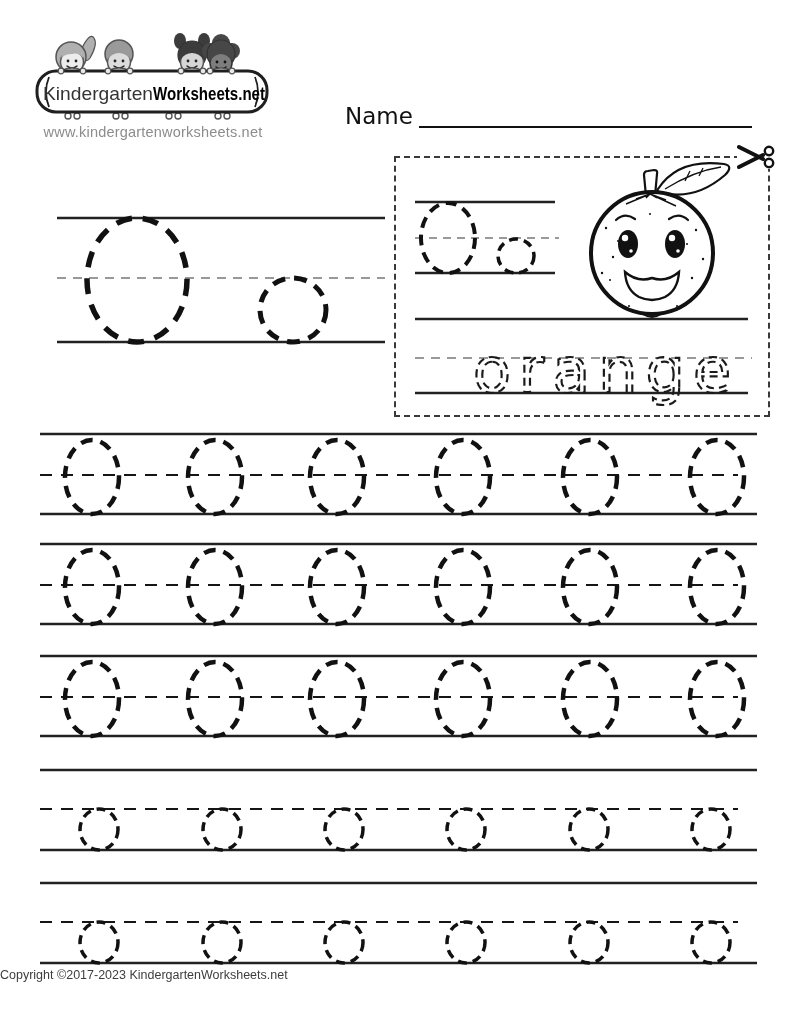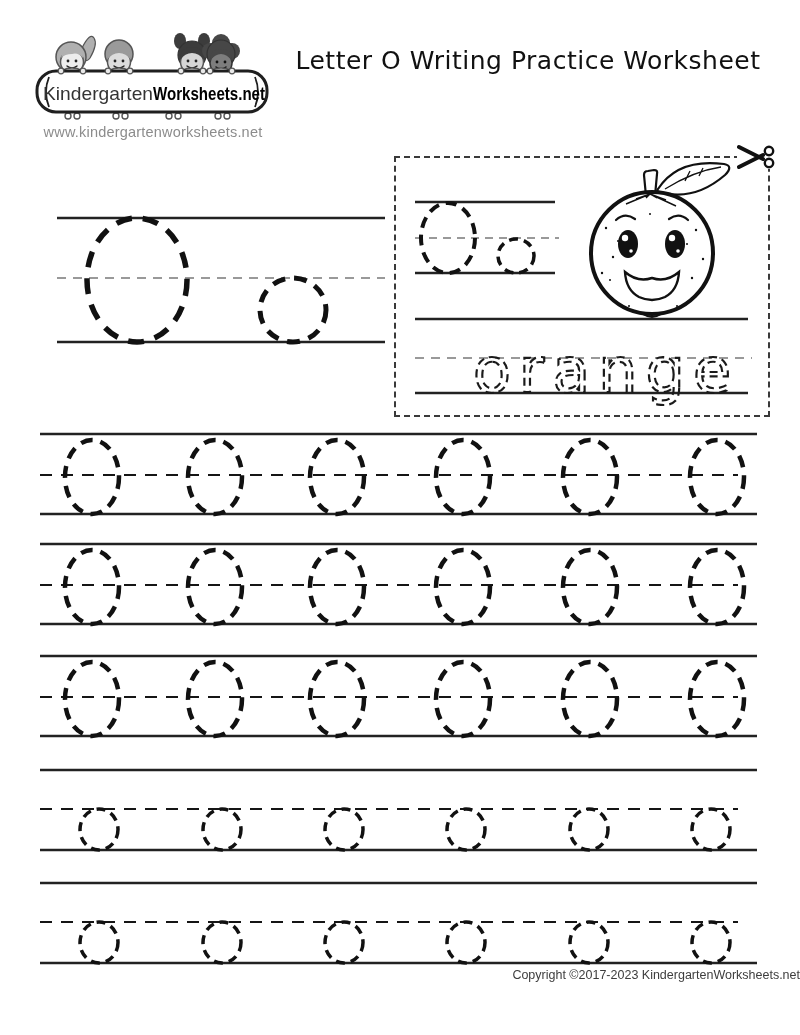--- a/index.html
+++ b/index.html
@@ -7,21 +7,21 @@
         font-family:"Liberation Sans",sans-serif;color:#1a1a1a;}
   .abs{position:absolute;}
   .title{font-family:"DejaVu Sans",sans-serif;font-size:25px;font-weight:500;
          letter-spacing:.5px;text-align:center;color:#111;}
   .name-row{display:flex;align-items:flex-end;}
   .name-label{font-family:"DejaVu Sans",sans-serif;font-size:23px;color:#111;
               padding-right:6px;line-height:1;}
   .name-line{flex:1;border-bottom:2.5px solid #111;height:24px;}
   .url{font-size:14.5px;color:#8c8c8c;letter-spacing:.2px;text-align:center;}
   .cutout{border:2px dashed #3a3a3a;}
-  .footer{width:800px;text-align:right;font-size:12.5px;line-height:18px;color:#3d3d3d;}
+  .footer{width:800px;text-align:left;font-size:12.5px;line-height:18px;color:#3d3d3d;}
   svg{display:block;}
 </style>
 </head>
 <body>
 
 <div class="page">
 
   <svg class="abs" style="left:30px;top:24px;" width="245" height="100" viewBox="0 0 245 100">
 
     <g>
@@ -93,21 +93,24 @@
       <circle cx="151" cy="47" r="2.8"></circle>
         <circle cx="173" cy="47" r="2.8"></circle>
       <circle cx="180" cy="47" r="2.8"></circle>
         <circle cx="202" cy="47" r="2.8"></circle>
     </g>
     <text x="13" y="76" font-size="19" fill="#333" textLength="110" lengthAdjust="spacingAndGlyphs" font-family="Liberation Sans, sans-serif">Kindergarten</text>
     <text x="123" y="76" font-size="19" font-weight="bold" fill="#000" textLength="112" lengthAdjust="spacingAndGlyphs" font-family="Liberation Sans, sans-serif">Worksheets.net</text>
   </svg>
   <div class="abs url" style="left:28px;top:124px;width:250px;">www.kindergartenworksheets.net</div>
 
-  <div class="abs title" style="left:278px;top:46px;width:500px;">Letter O Writing Practice Worksheet</div>
+  <div class="abs name-row" style="left:345px;top:102px;width:407px;">
+    <span class="name-label">Name</span>
+    <span class="name-line"></span>
+  </div>
 
   <svg class="abs" style="left:35px;top:195px;" width="355" height="165" viewBox="0 0 355 165">
     <line x1="22" y1="23" x2="350" y2="23" stroke="#222" stroke-width="2.6"></line>
     <line x1="22" y1="83" x2="350" y2="83" stroke="#999" stroke-width="2" stroke-dasharray="9 7"></line>
     <line x1="22" y1="147" x2="350" y2="147" stroke="#222" stroke-width="2.6"></line>
     <ellipse cx="102" cy="85" rx="50" ry="62" fill="none" stroke="#111" stroke-width="5.5" stroke-dasharray="16 11"></ellipse>
     <ellipse cx="258" cy="115" rx="33" ry="32" fill="none" stroke="#111" stroke-width="5" stroke-dasharray="13 9"></ellipse>
   </svg>
 
   <div class="abs cutout" style="left:394px;top:156px;width:372px;height:257px;"></div>

